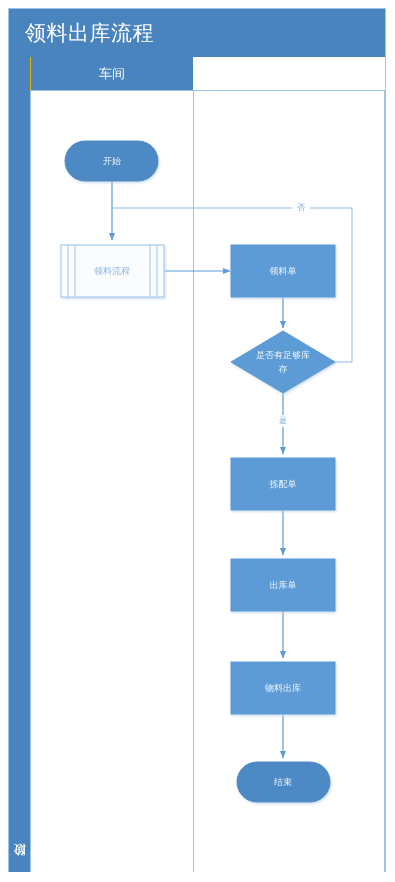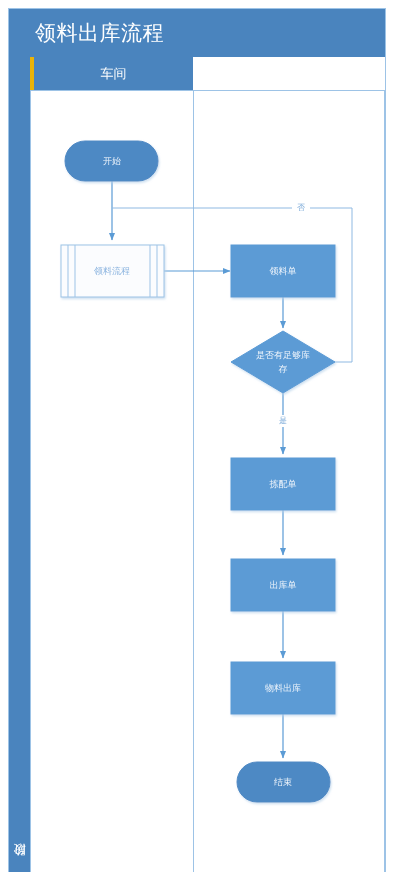--- a/index.html
+++ b/index.html
@@ -33,21 +33,21 @@
     position: absolute;
     left: 9px;
     top: 9px;
     width: 376px;
     height: 48px;
     background: #4A84BE;
     box-sizing: border-box;
   }
   .title-text {
     position: absolute;
-    left: 26px;
+    left: 16px;
     top: 10px;
     font-size: 21px;
     line-height: 28px;
     color: #ffffff;
     letter-spacing: 0.5px;
     white-space: nowrap;
   }
 
   
   .phase-strip {
@@ -76,21 +76,21 @@
     position: absolute;
     top: 57px;
     height: 33px;
     background: #4A84BE;
     box-sizing: border-box;
     display: flex;
     align-items: center;
     justify-content: center;
     color: #ffffff;
     font-size: 13px;
-    border-left: 4px solid #eab308;
+    border-left: 1px solid #eab308;
   }
   .lane-head.left  { left: 30px;  width: 163px; }
   .lane-head.right { left: 193px; width: 192px; }
 
   
   .lane-body {
     position: absolute;
     top: 90px;
     height: 782px;
     background: #ffffff;

